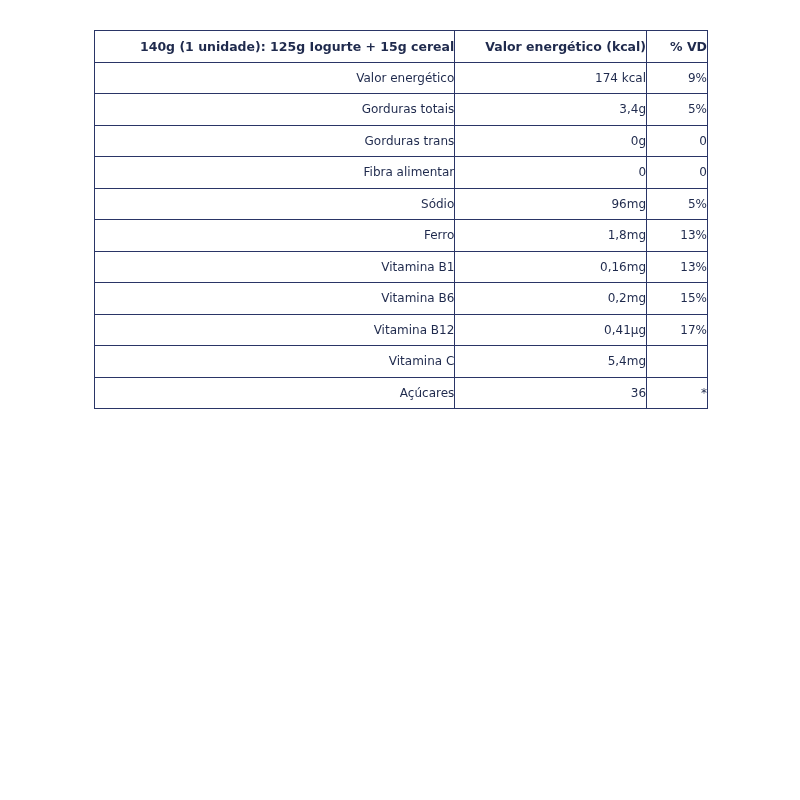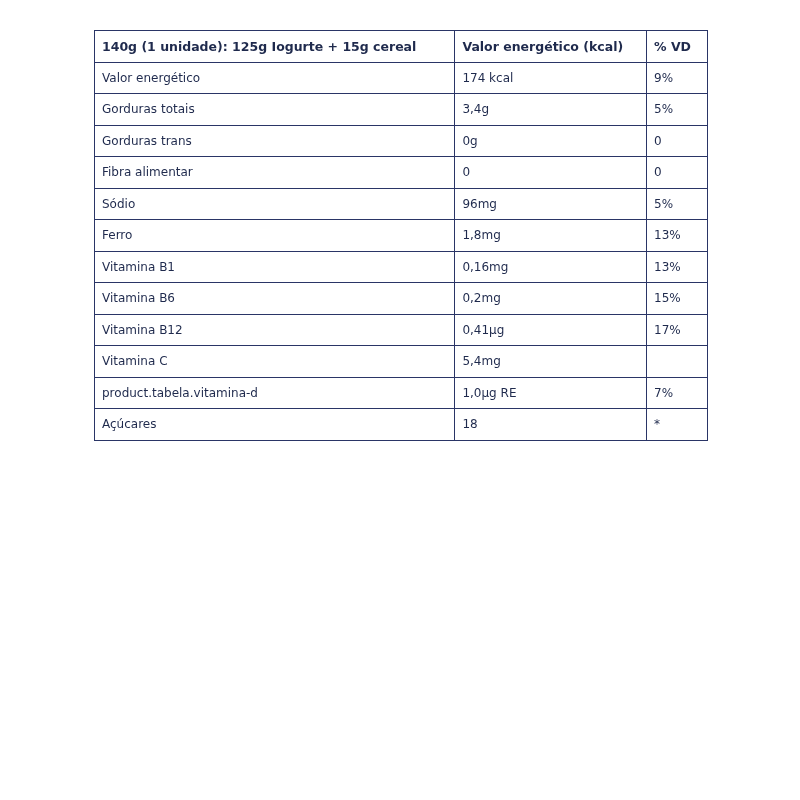--- a/index.html
+++ b/index.html
@@ -5,21 +5,21 @@
   html, body { margin: 0; padding: 0; background: #ffffff; }
   body { width: 800px; height: 800px; position: relative; font-family: "DejaVu Sans", sans-serif; }
   table.nutri {
     position: absolute; left: 94px; top: 30px;
     width: 614px; border-collapse: collapse;
     color: #1f2a4d; font-size: 12px;
   }
   table.nutri td, table.nutri th {
     border: 1.5px solid #2a3566;
     height: 30.5px; padding: 0 0 0 7px;
-    text-align: left; vertical-align: middle;
+    text-align: right; vertical-align: middle;
   }
   table.nutri th { font-weight: bold; font-size: 12.5px; }
   col.c1 { width: 361px; } col.c2 { width: 192px; } col.c3 { width: 61px; }
 </style>
 </head>
 <body>
 
 <table class="nutri">
   <colgroup>
       <col class="c1">
@@ -78,23 +78,18 @@
         <td>Vitamina B12</td>
         <td>0,41µg</td>
         <td>17%</td>
       </tr>
       <tr>
         <td>Vitamina C</td>
         <td>5,4mg</td>
         <td></td>
       </tr>
       <tr>
-        <td>product.tabela.vitamina-d</td>
-        <td>1,0µg RE</td>
-        <td>7%</td>
-      </tr>
-      <tr>
         <td>Açúcares</td>
-        <td>18</td>
+        <td>36</td>
         <td>*</td>
       </tr>
     </tbody>
 </table>
 
 </body></html>

